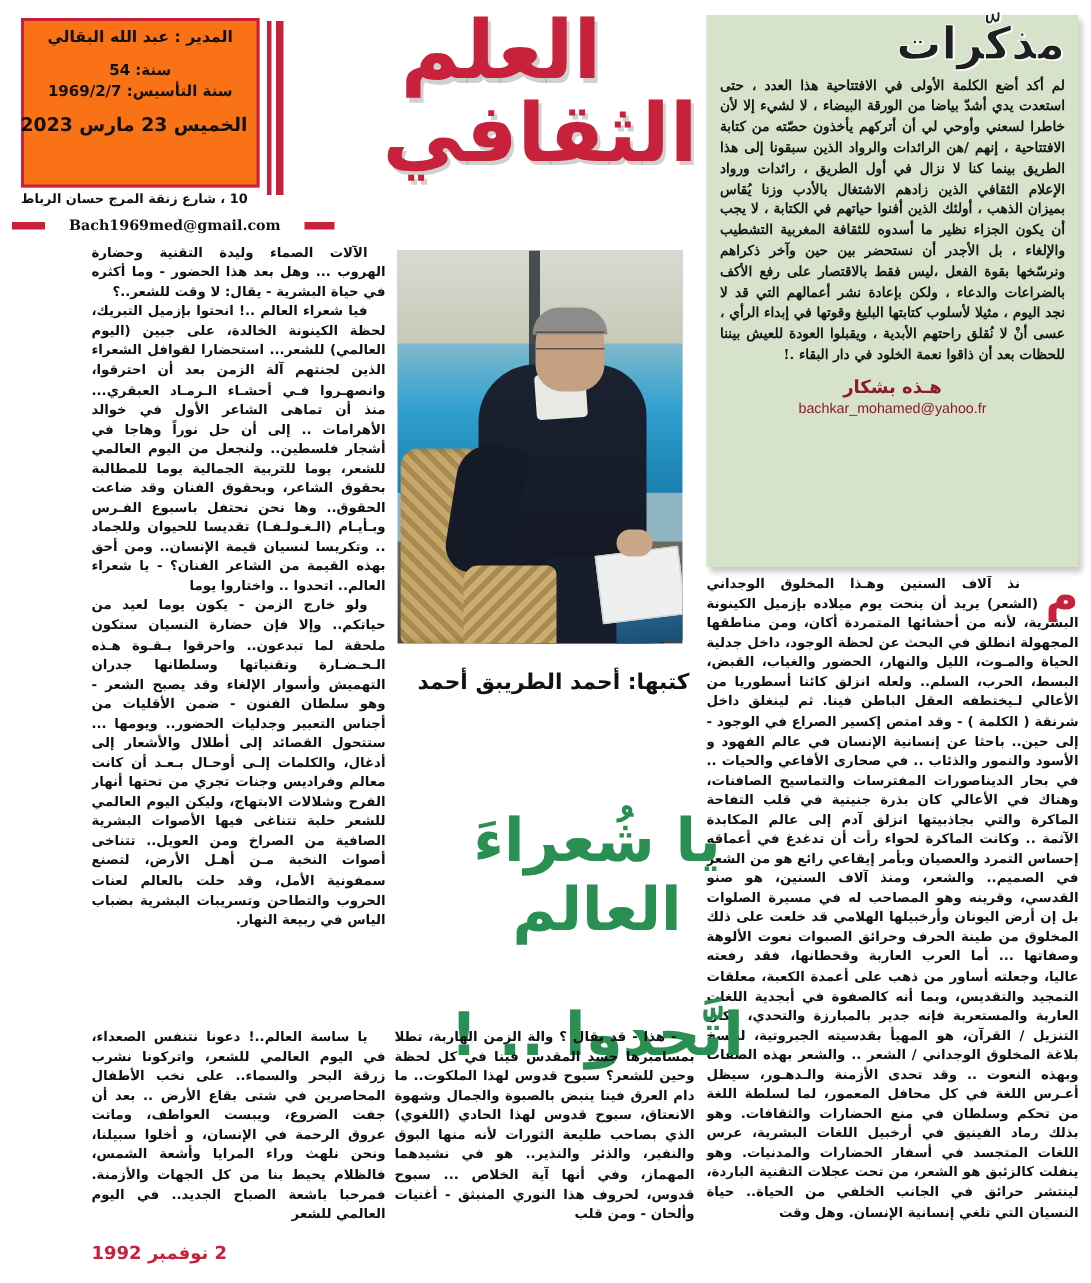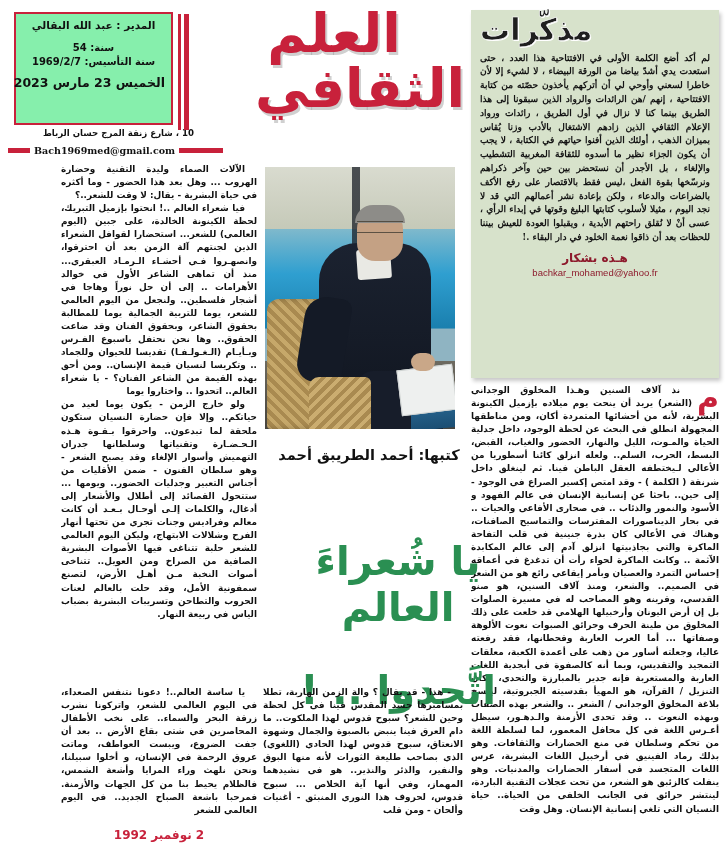--- a/index.html
+++ b/index.html
@@ -37,21 +37,21 @@
 
   
   .info-box {
     position: absolute;
     top: 12px;
     left: 14px;
     width: 159px;
     height: 113px;
     border: 2px solid #c8213b;
     box-sizing: border-box;
-    background: #86efac;
+    background: #f97316;
     padding: 5px 6px 4px 6px;
     text-align: center;
   }
   .info-director {
     font-size: 10.5px;
     font-weight: bold;
     color: #111;
     letter-spacing: -0.2px;
     line-height: 1.2;
     margin-bottom: 9px;
@@ -74,33 +74,33 @@
   }
 
   .address-line {
     position: absolute;
     top: 128px;
     left: 14px;
     width: 180px;
     font-size: 8.6px;
     font-weight: bold;
     color: #111;
-    text-align: right;
+    text-align: left;
     white-space: nowrap;
   }
 
   .email-row {
     position: absolute;
     top: 144px;
     left: 8px;
     width: 215px;
     height: 12px;
     display: flex;
     align-items: center;
-    gap: 4px;
+    gap: 16px;
     direction: ltr;
   }
   .email-bar-left {
     width: 22px;
     height: 5px;
     background: #c8213b;
     flex: none;
   }
   .email-text {
     font-size: 9.5px;
@@ -157,21 +157,21 @@
     top: 10px;
     right: 8px;
     width: 248px;
     height: 368px;
     background: #d7e2cb;
     box-sizing: border-box;
     padding: 4px 9px 6px 9px;
     box-shadow: 2px 3px 4px rgba(0,0,0,0.22);
   }
   .memoirs-title {
-    text-align: left;
+    text-align: right;
     font-size: 30px;
     font-weight: bold;
     color: #1f1f1f;
     letter-spacing: -1px;
     line-height: 1.05;
     margin: 0 0 5px 0;
     -webkit-text-stroke: 0.6px #fff;
     text-shadow: 1px 1px 0 #fff;
   }
   .memoirs-body {
@@ -250,21 +250,21 @@
     right: 470px;
     width: 196px;
     height: 140px;
     overflow: hidden;
   }
   .date-stamp {
     position: absolute;
     top: 828px;
     right: 470px;
     width: 196px;
-    text-align: center;
+    text-align: left;
     font-size: 12px;
     font-weight: bold;
     color: #c8213b;
   }
 
   
   .photo-wrap {
     position: absolute;
     top: 167px;
     right: 272px;

